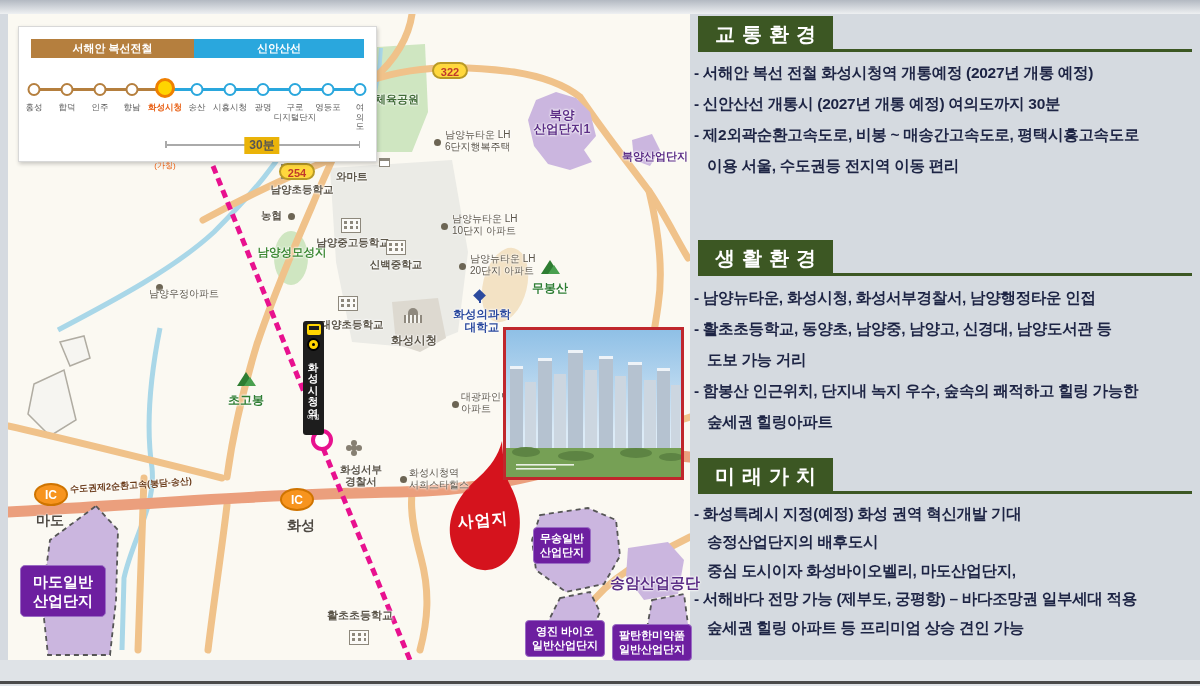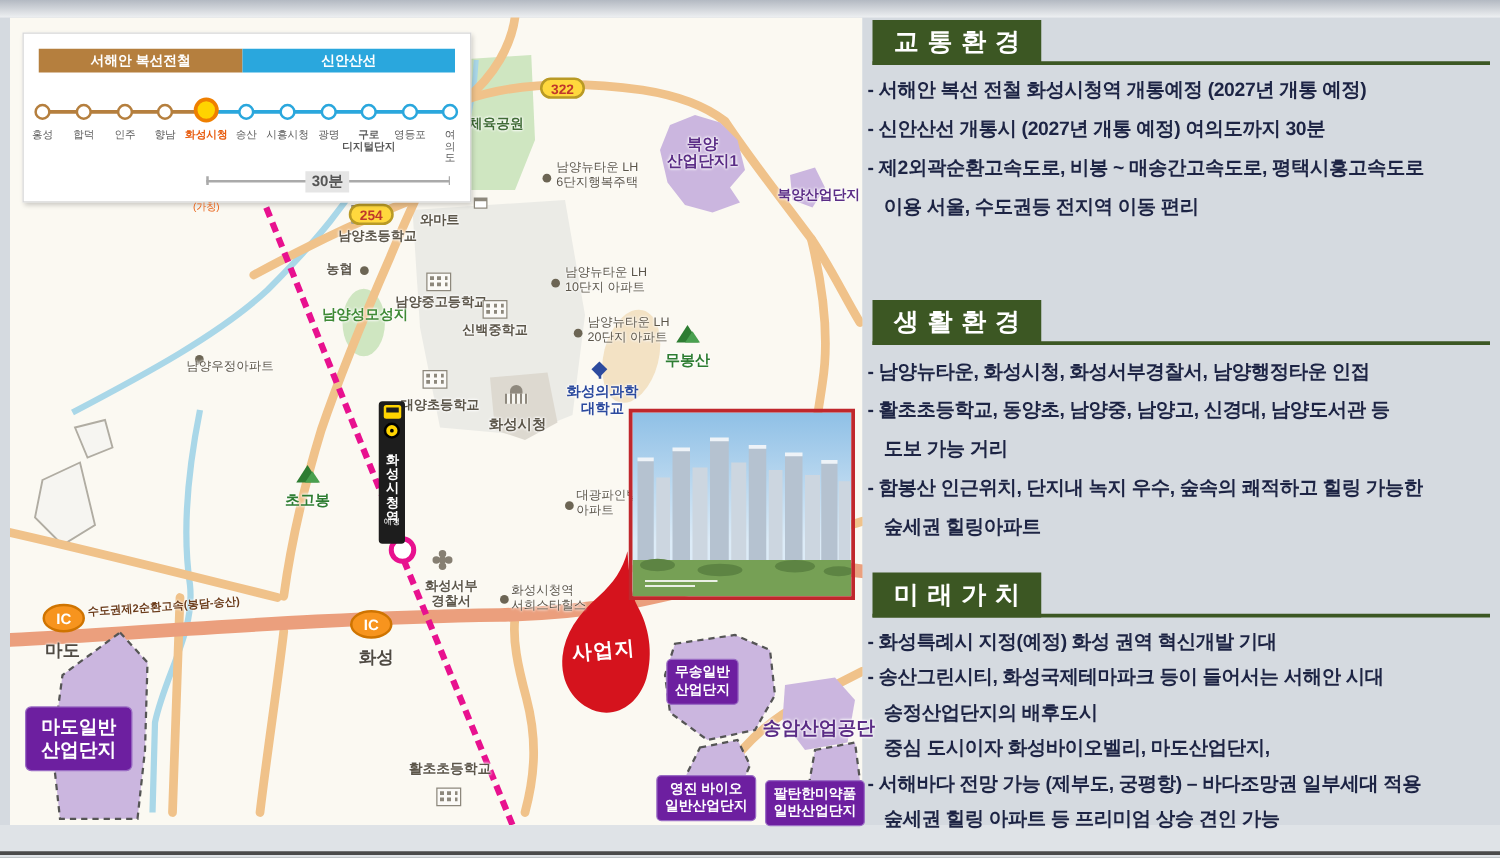--- a/index.html
+++ b/index.html
@@ -100,21 +100,21 @@
       transform:translateX(-50%);box-sizing:content-box;z-index:2;}
   .st-1{border:2.5px solid #b57f3e;} .st-2{border:2.5px solid #2aa7dd;}
   .st-hl{top:51px;width:14px;height:14px;border:3.5px solid #ef7f00;background:#ffd400;}
   .stl{position:absolute;top:76px;transform:translateX(-50%);font-size:8.5px;color:#5a5a5a;
        text-align:center;white-space:pre-line;line-height:9.5px;z-index:2;}
   .stl-hl{color:#e85d10;font-weight:700;}
   .stl-sub{position:absolute;top:86px;transform:translateX(-50%);font-size:8px;color:#e85d10;}
   .brk{position:absolute;left:146px;top:117px;width:195px;height:1.5px;background:#aaa;}
   .brk::before,.brk::after{content:"";position:absolute;top:-3px;width:1.5px;height:7px;background:#aaa;}
   .brk::before{left:0;} .brk::after{right:0;}
-  .dur{position:absolute;left:243px;top:110px;transform:translateX(-50%);background:#e5e5e5;
+  .dur{position:absolute;left:243px;top:110px;transform:translateX(-50%);background:#eab308;
        padding:0 5px;font-size:12px;font-weight:700;color:#555;z-index:2;}
 
   
   .sec-hd{position:absolute;left:698px;height:36px;background:#3c5723;color:#fff;font-size:20px;
           font-weight:700;letter-spacing:7px;line-height:36px;padding:0 10px 0 17px;z-index:21;}
   .sec-ln{position:absolute;left:698px;width:494px;height:3px;background:#3c5723;z-index:20;}
   .sec-lines{position:absolute;left:694px;width:504px;z-index:20;color:#1d2444;font-weight:700;
              font-size:15.5px;letter-spacing:-0.3px;white-space:nowrap;}
   .bl{height:31px;line-height:31px;}
   .bl3{height:28.4px;line-height:28.4px;}
@@ -339,21 +339,21 @@
 
     <span class="stl" style="left:15px;">홍성</span>
     <span class="stl" style="left:48px;">합덕</span>
     <span class="stl" style="left:81px;">인주</span>
     <span class="stl" style="left:113px;">향남</span>
     <span class="stl stl-hl" style="left:146px;">화성시청</span>
     <span class="stl-sub" style="left:146px;margin-top:47px;">(가칭)</span>
     <span class="stl" style="left:178px;">송산</span>
     <span class="stl" style="left:211px;">시흥시청</span>
     <span class="stl" style="left:244px;">광명</span>
-    <span class="stl" style="left:276px;font-weight:bold;">구로
+    <span class="stl" style="left:276px;">구로
 디지털단지</span>
     <span class="stl" style="left:309px;">영등포</span>
     <span class="stl" style="left:341px;">여의도</span>
 
     <div class="brk"></div>
     <div class="dur">30분</div>
   </div>
 
   <div class="sec-ln" style="top:49px;"></div>
   <div class="sec-hd" style="top:16px;">교통환경</div>
@@ -371,21 +371,20 @@
     <div class="bl">- 활초초등학교, 동양초, 남양중, 남양고, 신경대, 남양도서관 등</div>
     <div class="bl cont">도보 가능 거리</div>
     <div class="bl">- 함봉산 인근위치, 단지내 녹지 우수, 숲속의 쾌적하고 힐링 가능한</div>
     <div class="bl cont">숲세권 힐링아파트</div>
   </div>
 
   <div class="sec-ln" style="top:491px;"></div>
   <div class="sec-hd" style="top:458px;">미래가치</div>
   <div class="sec-lines" style="top:500px;">
     <div class="bl3">- 화성특례시 지정(예정) 화성 권역 혁신개발 기대</div>
-    <div class="bl3">- 송산그린시티, 화성국제테마파크 등이 들어서는 서해안 시대</div>
     <div class="bl3 cont">송정산업단지의 배후도시</div>
     <div class="bl3 cont">중심 도시이자 화성바이오벨리, 마도산업단지,</div>
     <div class="bl3">- 서해바다 전망 가능 (제부도, 궁평항) – 바다조망권 일부세대 적용</div>
     <div class="bl3 cont">숲세권 힐링 아파트 등 프리미엄 상승 견인 가능</div>
   </div>
 
   <div class="bottom-band"></div>
   <div class="bottom-line"></div>
 </div>
 

